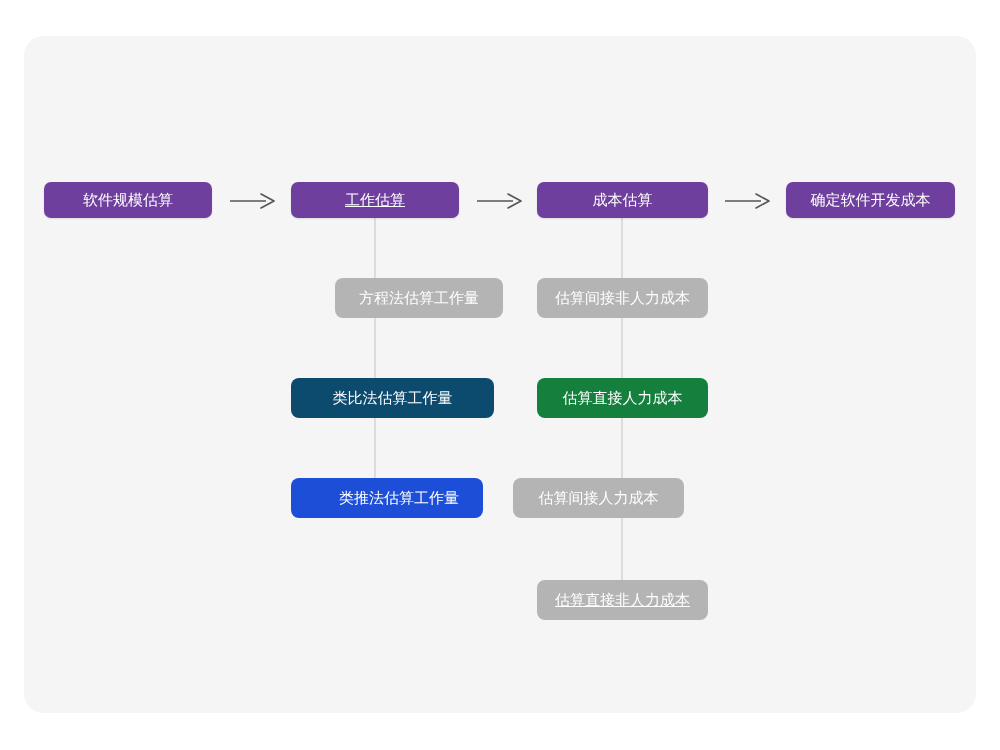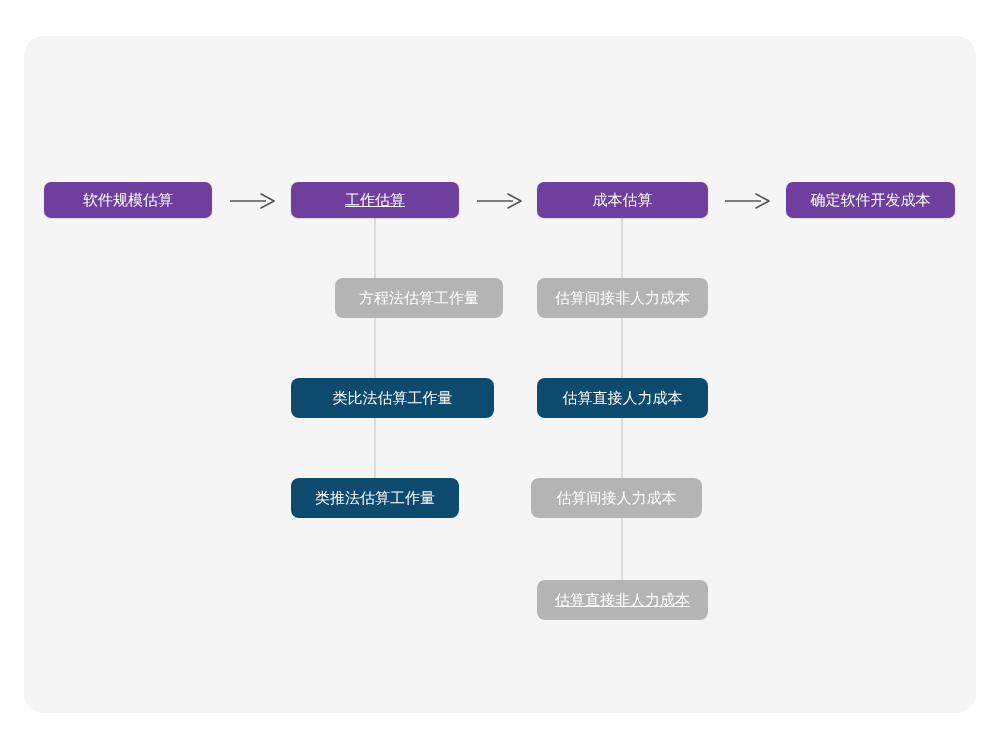--- a/index.html
+++ b/index.html
@@ -126,33 +126,33 @@
       </div>
       <div class="stage-box" style="left: 291px; top: 182px; width: 168px; background: rgb(111, 63, 158); text-decoration: underline;">
         <span>工作估算</span>
       </div>
       <div class="sub-box" style="left: 291px; top: 278px; width: 168px; background: rgb(180, 180, 180); margin-left: 44px;">
         <span>方程法估算工作量</span>
       </div>
       <div class="sub-box" style="left: 291px; top: 378px; width: 203px; background: #0c4a6e;">
         <span>类比法估算工作量</span>
       </div>
-      <div class="sub-box" style="left: 291px; top: 478px; width: 168px; background: #0c4a6e;">
+      <div class="sub-box" style="left: 291px; top: 478px; width: 168px; background: #1d4ed8; padding-left: 24px;">
         <span>类推法估算工作量</span>
       </div>
       <div class="stage-box" style="left: 537px; top: 182px; width: 171px; background: rgb(111, 63, 158);">
         <span>成本估算</span>
       </div>
       <div class="sub-box" style="left: 537px; top: 278px; width: 171px; background: rgb(180, 180, 180);">
         <span>估算间接非人力成本</span>
       </div>
-      <div class="sub-box" style="left: 537px; top: 378px; width: 171px; background: #0c4a6e;">
+      <div class="sub-box" style="left: 537px; top: 378px; width: 171px; background: #15803d;">
         <span>估算直接人力成本</span>
       </div>
-      <div class="sub-box" style="left: 531px; top: 478px; width: 171px; background: rgb(180, 180, 180);">
+      <div class="sub-box" style="left: 513px; top: 478px; width: 171px; background: rgb(180, 180, 180);">
         <span>估算间接人力成本</span>
       </div>
       <div class="sub-box" style="left: 537px; top: 580px; width: 171px; background: rgb(180, 180, 180); text-decoration: underline;">
         <span>估算直接非人力成本</span>
       </div>
       <div class="stage-box" style="left: 786px; top: 182px; width: 169px; background: rgb(111, 63, 158);">
         <span>确定软件开发成本</span>
       </div>
     </div>
 

